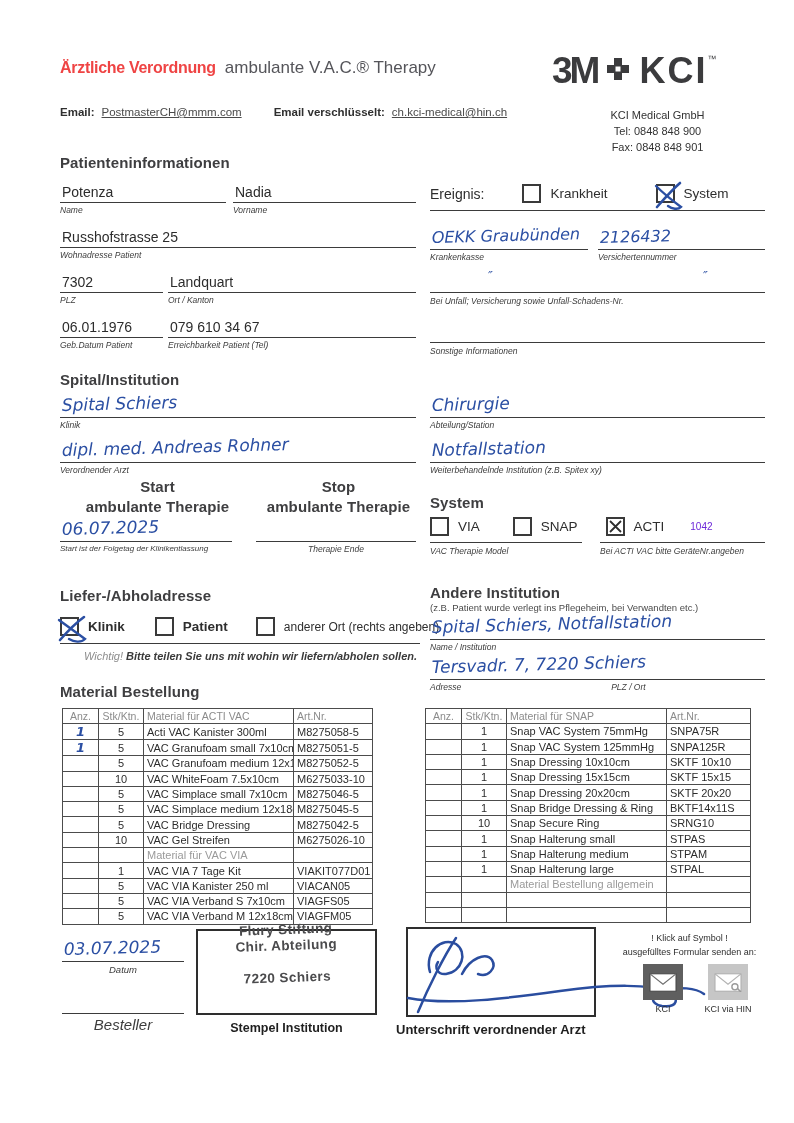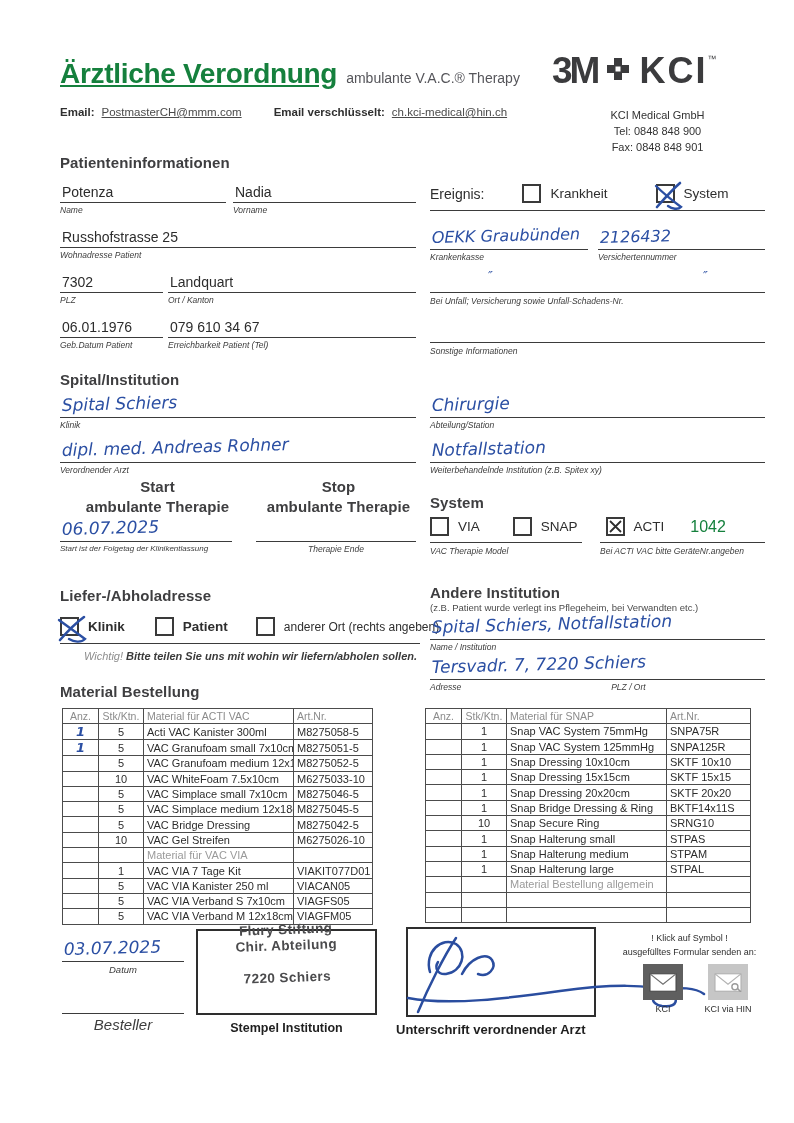--- a/index.html
+++ b/index.html
@@ -2,22 +2,22 @@
 <html><head>
 <meta charset="utf-8">
 <style>
   * { margin:0; padding:0; box-sizing:border-box; }
   html,body { background:#e8e8e8; }
   body { font-family:"Liberation Sans", sans-serif; color:#3a3a3a; }
   .page { position:relative; width:794px; height:1123px; background:#ffffff; margin:0 auto; overflow:hidden; }
   .abs { position:absolute; }
 
   
-  .title { font-size:28px; font-weight:bold; color:#15803d; letter-spacing:-0.3px;text-decoration:underline; }
-  .subtitle { font-size:14px; color:#55555a; margin-left:9px; }
+  .title { font-size:16px; font-weight:bold; color:#ef4444; letter-spacing:-0.3px; }
+  .subtitle { font-size:17px; color:#55555a; margin-left:9px; }
   .logo { display:flex; align-items:center; }
   .logo-3m { font-size:37px; font-weight:900; color:#3b3b3d; letter-spacing:-3px; }
   .logo-cross { margin:0 10px; display:inline-block; }
   .logo-kci { font-size:36px; font-weight:700; color:#3b3b3d; letter-spacing:2px; }
   .logo-tm { font-size:9px; color:#3b3b3d; vertical-align:top; position:relative; top:-12px; }
   .email-row { display:flex; align-items:baseline; font-size:11.5px; gap:7px; }
   .email-label { font-weight:bold; color:#2f2f2f; }
   .email-link { color:#4a4a4a; text-decoration:underline; }
   .company { font-size:11px; color:#333; text-align:center; line-height:1.45; }
 
@@ -232,21 +232,21 @@
     <span class="cb"></span>
     <span class="cb-label">VIA</span>
     <span class="cb" style="margin-left:33px;"></span>
     <span class="cb-label">SNAP</span>
     <span class="cb" style="margin-left:28px;">
       <svg class="printed" width="15" height="15" viewBox="0 0 15 15">
         <path d="M2 2 L13 13 M13 2 L2 13" stroke="#2e2e2e" stroke-width="1.8" fill="none"></path>
       </svg>
     </span>
     <span class="cb-label">ACTI</span>
-    <span style="margin-left:26px;font-size:16px;color:#15803d;">1042</span>
+    <span style="margin-left:26px;font-size:10px;color:#6d28d9;">1042</span>
   </div>
   <div class="rule" style="left:430px;top:542px;width:152px;"></div>
   <div class="abs small-italic" style="left:430px;top:546px;">VAC Therapie Model</div>
   <div class="rule" style="left:600px;top:542px;width:165px;"></div>
   <div class="abs small-italic" style="left:600px;top:546px;">Bei ACTI VAC bitte GeräteNr.angeben</div>
 
   <div class="abs heading" style="left:60px;top:587px;">Liefer-/Abholadresse</div>
   <div class="abs cb-row" style="left:60px;top:617px;">
     <span class="cb">
       <svg class="mark" width="31" height="31" viewBox="0 0 31 31">

